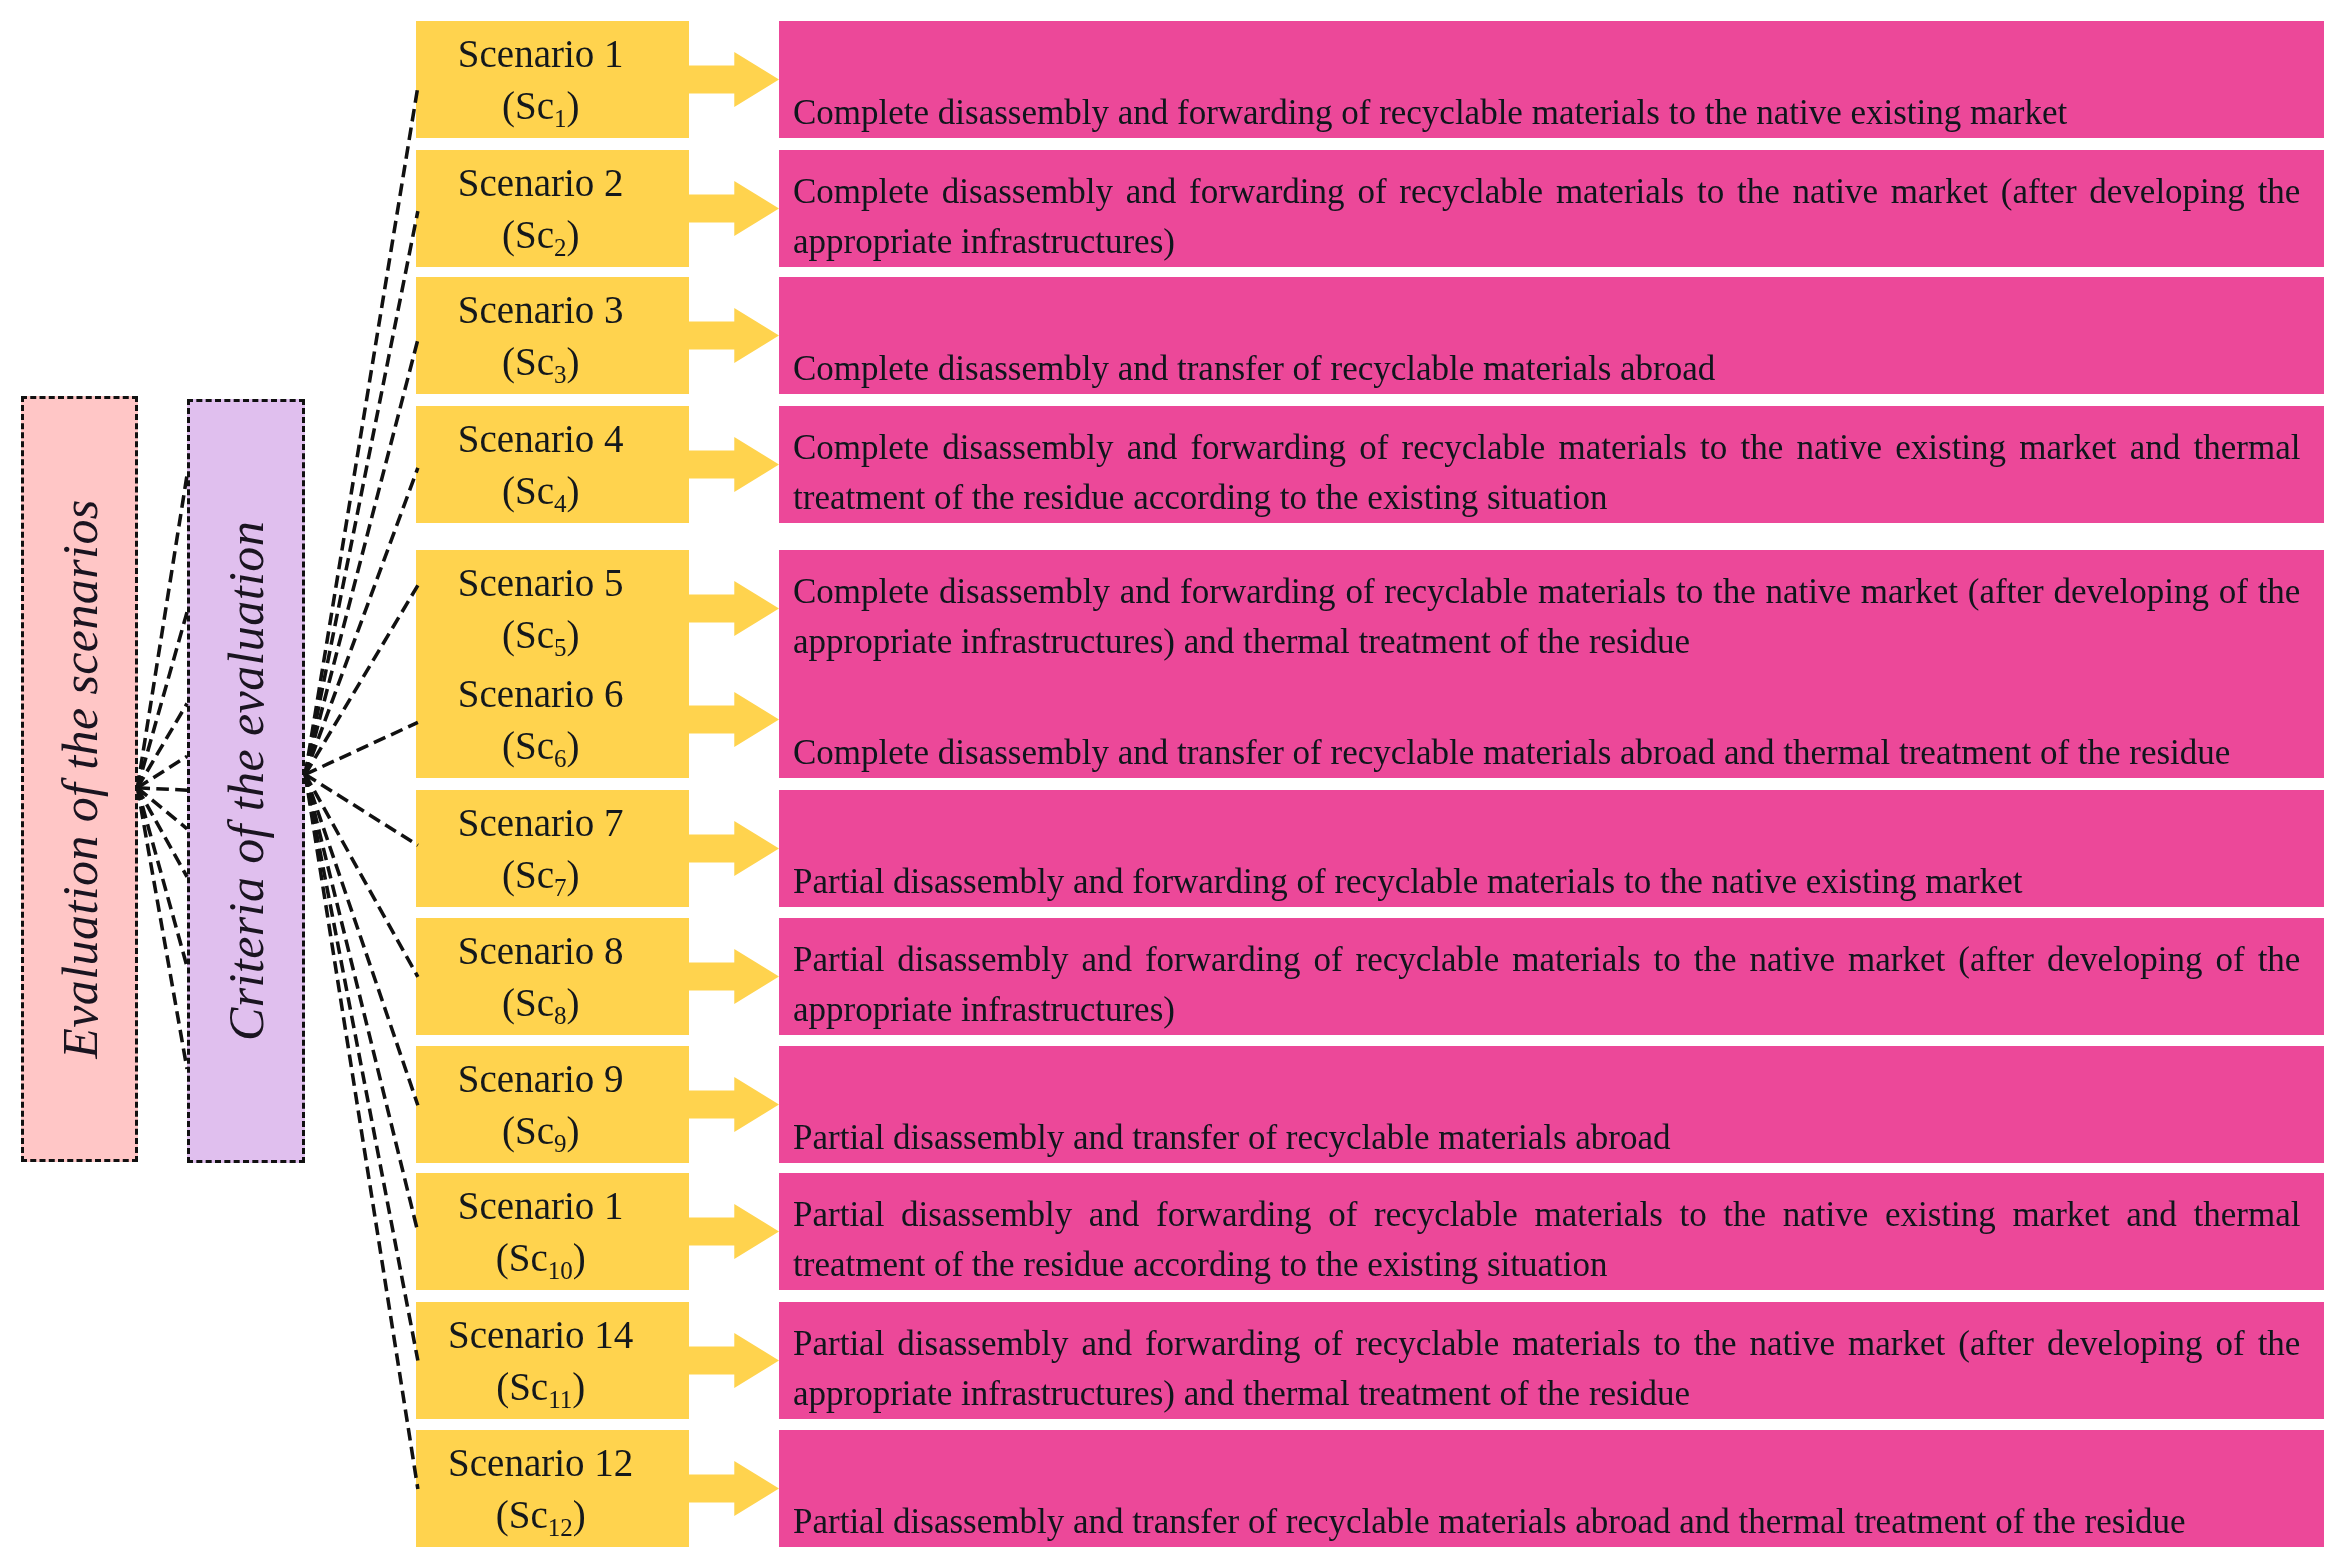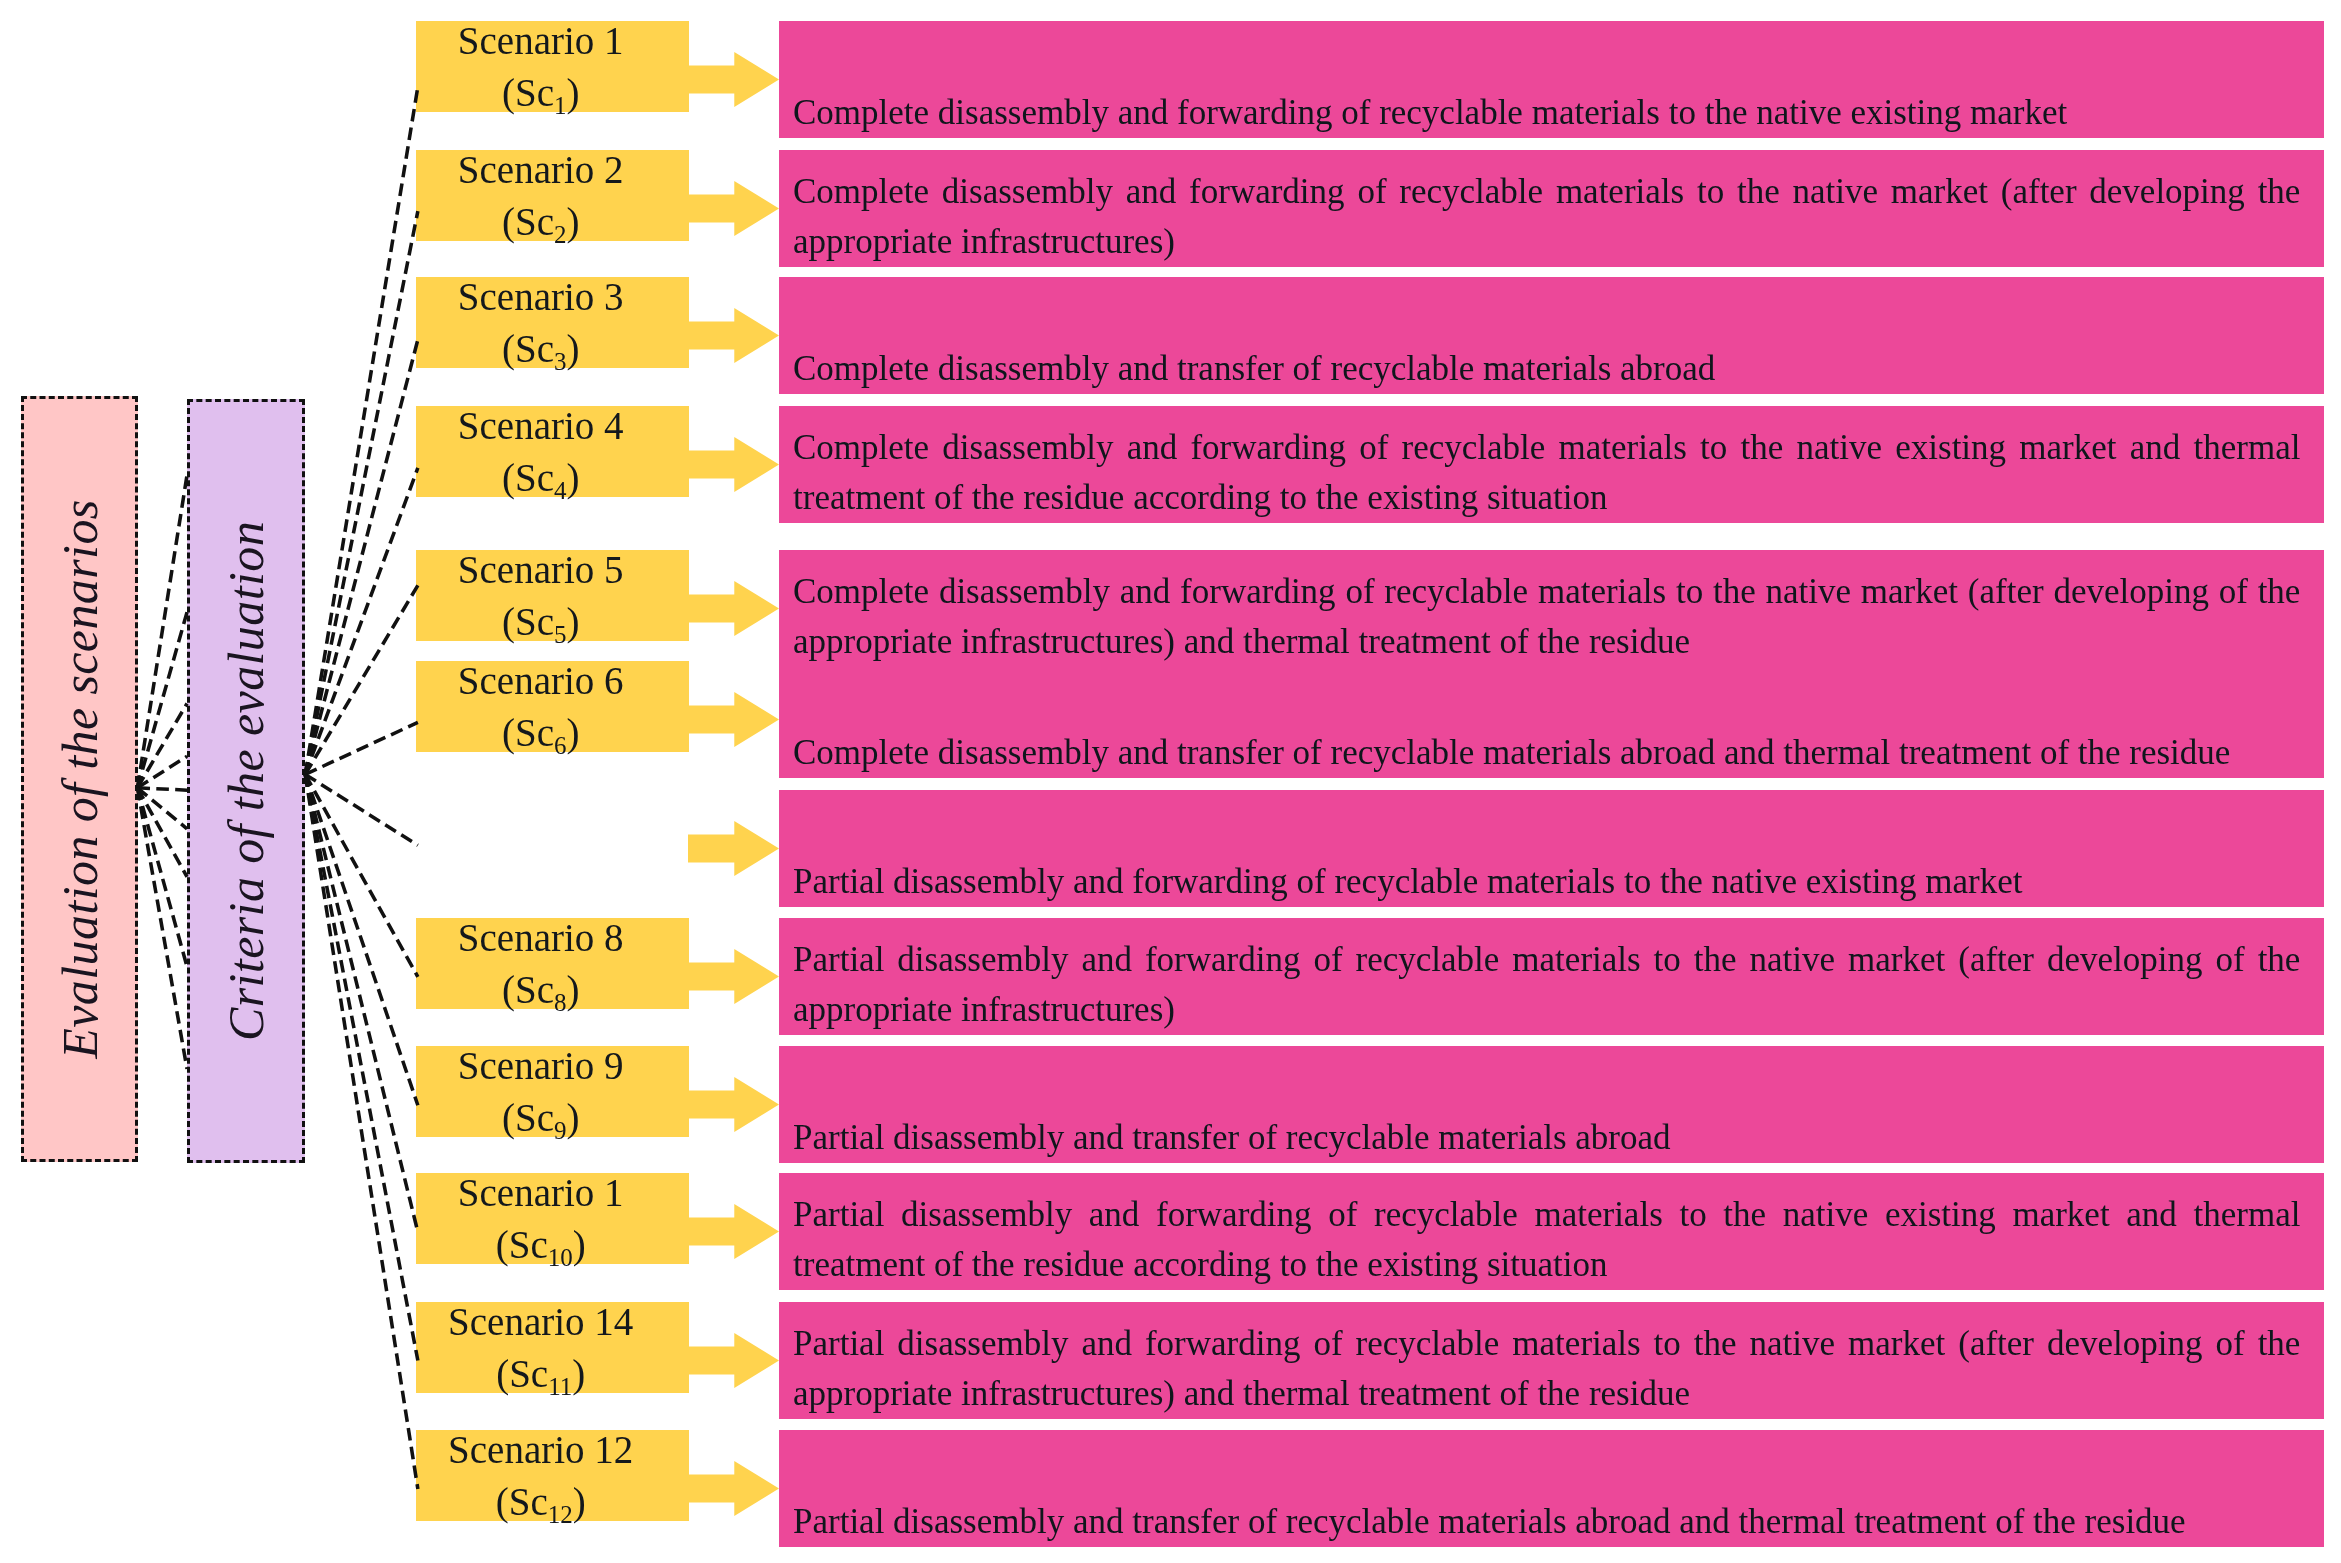--- a/index.html
+++ b/index.html
@@ -60,21 +60,21 @@
     position: absolute;
     left: 0;
     height: 117px;
     width: 2342px;
   }
   .scenario {
     position: absolute;
     left: 416px;
     top: 0;
     width: 273px;
-    height: 91px;
+    height: 117px;
     background: #ffd34e;
     display: flex;
     flex-direction: column;
     align-items: center;
     justify-content: center;
     box-sizing: border-box;
     padding-right: 23.6px;
     z-index: 1;
   }
   .scenario .name {
@@ -230,20 +230,24 @@
       <div class="code"><span class="cp">(Sc</span><sub class="ci">6</sub><span class="cs">)</span></div>
     </div>
     <svg class="arrow" viewBox="0 0 116 70">
       <polygon points="0,17 59,17 59,0 116,35 59,70 59,53 0,53" fill="#ffd34e"></polygon>
     </svg>
     <div class="desc">
       <div class="text">Complete disassembly and transfer of recyclable materials abroad and thermal treatment of the residue</div>
     </div>
   </div>
       <div class="row" style="top: 790px;">
+    <div class="scenario">
+      <div class="name">Scenario 7</div>
+      <div class="code"><span class="cp">(Sc</span><sub class="ci">7</sub><span class="cs">)</span></div>
+    </div>
     <svg class="arrow" viewBox="0 0 116 70">
       <polygon points="0,17 59,17 59,0 116,35 59,70 59,53 0,53" fill="#ffd34e"></polygon>
     </svg>
     <div class="desc">
       <div class="text">Partial disassembly and forwarding of recyclable materials to the native existing market</div>
     </div>
   </div>
       <div class="row" style="top: 918px;">
     <div class="scenario">
       <div class="name">Scenario 8</div>

